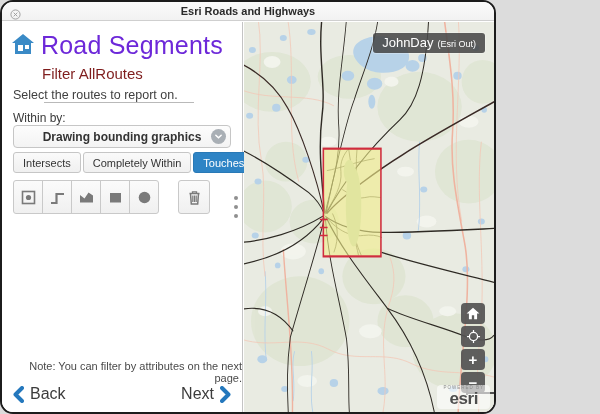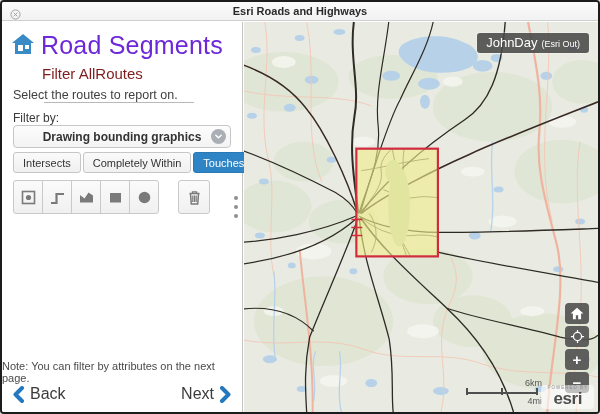--- a/index.html
+++ b/index.html
@@ -1,19 +1,19 @@
 <!DOCTYPE html>
 <html><head>
 <meta charset="utf-8">
 <style>
   * { margin:0; padding:0; box-sizing:border-box; }
   html,body { background:#dcdcdc; font-family:"Liberation Sans", sans-serif; }
   .window{
-    position:relative; width:600px; height:414px; background:#fff;
-    border:2px solid #1c1c1c; border-radius:4px; overflow:hidden;
+    position:relative; width:496px; height:414px; background:#fff;
+    border:2px solid #1c1c1c; border-radius:13px; overflow:hidden;
   }
   
   .titlebar{
     position:absolute; top:0; left:0; right:0; height:19px;
     background:linear-gradient(#fbfbfb,#f2f2f2);
     border-bottom:1px solid #cfcfcf;
     display:flex; align-items:center; justify-content:center;
   }
   .titlebar .title{ font-size:11px; font-weight:bold; color:#2a2a2a; }
   .close-btn{ position:absolute; left:8px; top:4px; width:11px; height:11px; cursor:pointer; }
@@ -49,21 +49,21 @@
   .tool-btn{
     width:30px; height:34px; display:flex; align-items:center; justify-content:center;
     background:linear-gradient(#fbfbfb,#f0f0f0); border:1px solid #c9c9c9; cursor:pointer;
   }
   .tool-btn + .tool-btn{ margin-left:-1px; }
   .tool-btn.first{ border-radius:3px 0 0 3px; }
   .tool-btn.last{ border-radius:0 3px 3px 0; }
   .tool-btn.trash{ margin-left:19px; border-radius:3px; width:32px; }
   .splitter-dots{ position:absolute; right:4px; top:174px; display:flex; flex-direction:column; gap:5px; }
   .splitter-dots i{ width:4px; height:4px; border-radius:50%; background:#8f8f8f; }
-  .note{ position:absolute; top:338px; left:0; right:0; text-align:left; font-size:11px; color:#4a4a4a; }
+  .note{ position:absolute; top:338px; left:0; right:0; text-align:right; font-size:11px; color:#4a4a4a; }
   .nav-back{ position:absolute; bottom:9px; left:10px; display:flex; align-items:center; gap:6px; cursor:pointer;margin-top:9px; }
   .nav-next{ position:absolute; bottom:9px; right:10px; display:flex; align-items:center; gap:6px; cursor:pointer; }
   .nav-label{ font-size:16px; color:#3c3c3c; }
   
   .map{
     position:absolute; top:20px; left:242px; right:0; bottom:0;
     background:#e9ebe2; overflow:hidden;
   }
   .map svg.basemap{ position:absolute; top:0; left:0; width:100%; height:100%; }
   .user-btn{
@@ -115,21 +115,21 @@
             <rect x="7" y="12" width="5" height="6" fill="#fff"></rect>
             <rect x="14" y="12" width="4" height="4" fill="#fff"></rect>
           </svg>
       </span>
       <span class="panel-title">Road Segments</span>
     </div>
     <div class="panel-subtitle">Filter AllRoutes</div>
     <div class="instruction">Select the routes to report on.</div>
     <div class="divider"></div>
 
-    <div class="filter-label">Filter by:</div>
+    <div class="filter-label">Within by:</div>
 
     <div class="dropdown">
       <span class="value">Drawing bounding graphics</span>
       <span class="chev-circle">
         <svg width="9" height="9" viewBox="0 0 10 10">
             <path d="M2 3.5 L5 6.5 L8 3.5" fill="none" stroke="#fff" stroke-width="1.6" stroke-linecap="round"></path>
           </svg>
       </span>
     </div>
 

